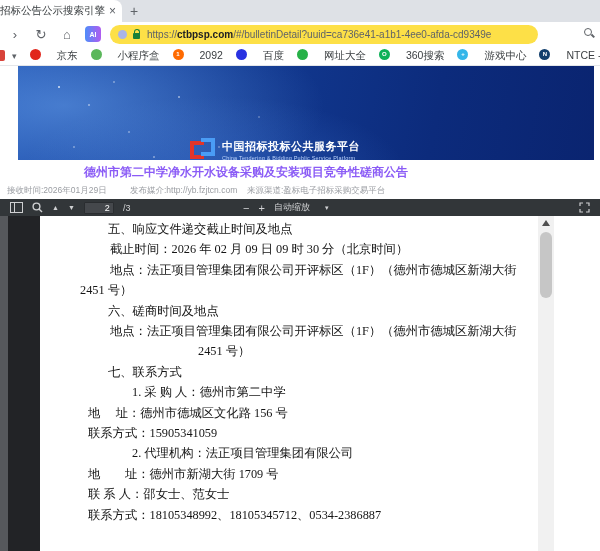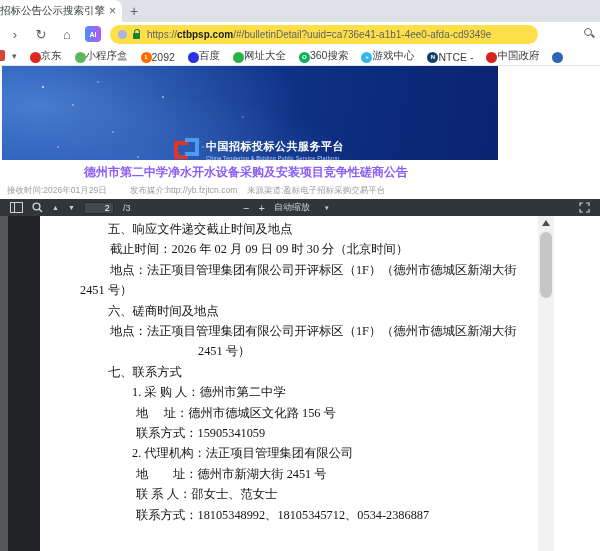--- a/index.html
+++ b/index.html
@@ -35,27 +35,27 @@
   .mag::after{content:"";position:absolute;width:4px;height:1.5px;background:#5f6368;
         transform:rotate(45deg);right:-3.5px;bottom:-1px}
   .nav-search{position:absolute;right:8px;top:6px;display:flex;gap:5px;align-items:center}
 
   
   .bmbar{position:absolute;left:0;top:46px;width:600px;height:20px;background:#fff;
          display:flex;align-items:center;gap:13px;padding-left:0;border-bottom:1px solid #e4e6e9;
          overflow:hidden}
   .bm-cut{width:8px;height:11px;background:#d8433a;border-radius:2px;margin-left:-3px;flex:none}
   .bm-caret{font-size:9px;color:#5f6368;margin-left:-6px;flex:none}
-  .bm{display:flex;align-items:flex-end;gap:0;flex:none}
+  .bm{display:flex;align-items:flex-start;gap:16px;flex:none}
   .bm-ic{width:11px;height:11px;border-radius:50%;color:#fff;font-size:6px;font-weight:bold;
          display:flex;align-items:center;justify-content:center;flex:none}
   .bm-label{font-size:10.5px;color:#3c4043;white-space:nowrap}
 
   
-  .banner{position:absolute;left:2px;top:66px;width:496px;height:94px;overflow:hidden;
+  .banner{position:absolute;left:18px;top:66px;width:576px;height:94px;overflow:hidden;
     background:
       radial-gradient(420px 160px at 8% 42%,rgba(125,185,255,.45),transparent 62%),
       radial-gradient(320px 130px at 34% 115%,rgba(90,150,245,.30),transparent 60%),
       linear-gradient(100deg,#1d4fae 0%,#123a92 38%,#0c2b7c 72%,#0a2470 100%)}
   .banner::before{content:"";position:absolute;left:40px;top:20px;width:2px;height:2px;
     border-radius:50%;background:rgba(255,255,255,.8);
     box-shadow:30px 18px 0 rgba(255,255,255,.5),70px 45px 0 rgba(255,255,255,.4),
       120px 10px 0 rgba(255,255,255,.55),160px 60px 0 rgba(255,255,255,.35),
       15px 60px 0 rgba(255,255,255,.4),95px 70px 0 rgba(255,255,255,.45),
       200px 30px 0 rgba(255,255,255,.3),55px -5px 0 rgba(255,255,255,.4)}
@@ -91,21 +91,21 @@
   .zoom-caret{font-size:7px;margin-left:6px}
 
   
   .viewer{position:absolute;left:0;top:216px;width:554px;height:335px;background:#3f4043}
   .v-strip1{position:absolute;left:0;top:0;width:8px;height:335px;background:#56585c}
   .v-strip2{position:absolute;left:8px;top:0;width:32px;height:335px;background:#222326}
   .page{position:absolute;left:40px;top:0;width:528px;height:335px;background:#fff;
         padding-top:3px;font-family:"Liberation Serif","DejaVu Serif",serif;color:#141414}
   .ln{line-height:20.4px;font-size:12.3px;white-space:pre}
   .flush{padding-left:40px}.sec{padding-left:68px}.sub{padding-left:70px}
-  .num{padding-left:92px}.sub2{padding-left:96px}.mid{padding-left:158px}
+  .num{padding-left:92px}.sub2{padding-left:48px}.mid{padding-left:158px}
   .scrollbar{position:absolute;right:0;top:0;width:16px;height:335px;background:#f1f1f1}
   .sb-up{position:absolute;top:4px;left:4px;width:0;height:0;border-left:4px solid transparent;
          border-right:4px solid transparent;border-bottom:6px solid #505050}
   .sb-thumb{position:absolute;top:16px;left:2px;width:12px;height:66px;background:#c6c6c6;
          border-radius:6px}
 </style>
 </head>
 <body>
 
 <div class="stage">
@@ -247,21 +247,21 @@
         <div class="ln sub">地点：法正项目管理集团有限公司开评标区（1F）（德州市德城区新湖大街</div>
         <div class="ln flush">2451 号）</div>
         <div class="ln sec">六、磋商时间及地点</div>
         <div class="ln sub">地点：法正项目管理集团有限公司开评标区（1F）（德州市德城区新湖大街</div>
         <div class="ln mid">2451 号）</div>
         <div class="ln sec">七、联系方式</div>
         <div class="ln num">1. 采 购 人：德州市第二中学</div>
         <div class="ln sub2">地　 址：德州市德城区文化路 156 号</div>
         <div class="ln sub2">联系方式：15905341059</div>
         <div class="ln num">2. 代理机构：法正项目管理集团有限公司</div>
-        <div class="ln sub2">地　　址：德州市新湖大街 2451 号</div>
+        <div class="ln sub2">地　　址：德州市新湖大街 1709 号</div>
         <div class="ln sub2">联 系 人：邵女士、范女士</div>
         <div class="ln sub2">联系方式：18105348992、18105345712、0534-2386887</div>
       </div>
     <div class="scrollbar">
       <span class="sb-up"></span>
       <span class="sb-thumb"></span>
     </div>
   </div>
 
 </div>

